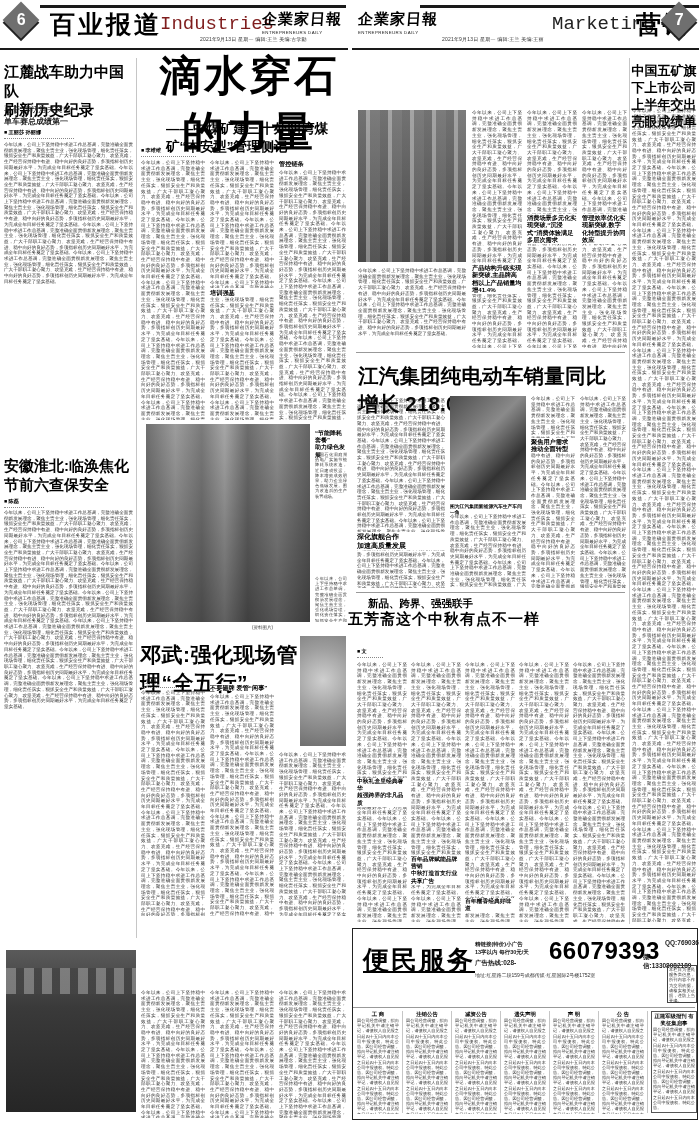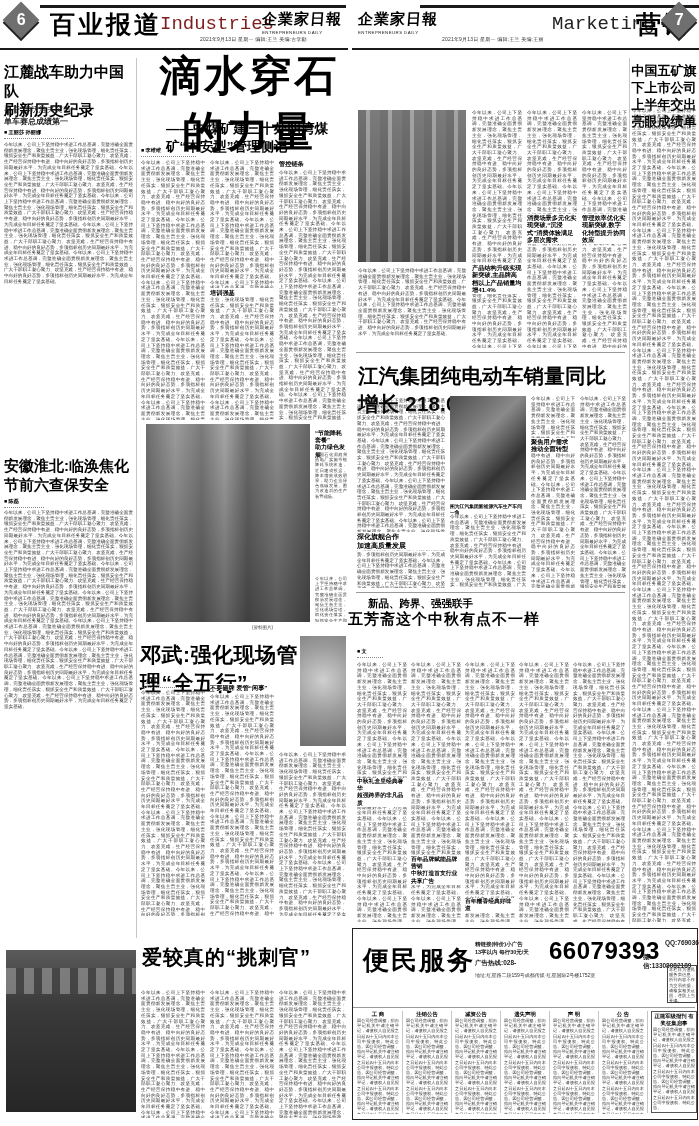--- a/index.html
+++ b/index.html
@@ -89,21 +89,20 @@
     <div class="abs photo ph-worker" style="left:300px;top:636px;width:46px;height:110px;"></div>
     <div class="abs byline" style="left:141px;top:678px;width:40px;">■ 文刚</div>
     <div class="abs fillcol" style="left:141px;top:690px;width:64px;height:226px;">今年以来，公司上下坚持稳中求进工作总基调，完整准确全面贯彻新发展理念，聚焦主责主业，强化现场管理，细化责任落实，狠抓安全生产和质量效益，广大干部职工凝心聚力、攻坚克难，生产经营保持稳中有进、稳中向好的良好态势，多项指标创历史同期最好水平，为完成全年目标任务奠定了坚实基础。今年以来，公司上下坚持稳中求进工作总基调，完整准确全面贯彻新发展理念，聚焦主责主业，强化现场管理，细化责任落实，狠抓安全生产和质量效益，广大干部职工凝心聚力、攻坚克难，生产经营保持稳中有进、稳中向好的良好态势，多项指标创历史同期最好水平，为完成全年目标任务奠定了坚实基础。今年以来，公司上下坚持稳中求进工作总基调，完整准确全面贯彻新发展理念，聚焦主责主业，强化现场管理，细化责任落实，狠抓安全生产和质量效益，广大干部职工凝心聚力、攻坚克难，生产经营保持稳中有进、稳中向好的良好态势，多项指标创历史同期最好水平，为完成全年目标任务奠定了坚实基础。今年以来，公司上下坚持稳中求进工作总基调，完整准确全面贯彻新发展理念，聚焦主责主业，强化现场管理，细化责任落实，狠抓安全生产和质量效益，广大干部职工凝心聚力、攻坚克难，生产经营保持稳中有进、稳中向好的良好态势，多项指标创历史同期最好水平，为完成全年目标任务奠定了坚实基础。今年以来，公司上下坚持稳中求进工作总基调，完整准确全面贯彻新发展理念，聚焦主责主业，强化现场管理，细化责任落实，狠抓安全生产和质量效益，广大干部职工凝心聚力、攻坚克难，生产经营保持稳中有进、稳中向好的良好态势，多项指标创历史同期最好水平，为完成全年目标任务奠定了坚实基础。</div>
     <div class="abs cross" style="left:210px;top:684px;width:64px;">不要砸牌 爱管“闲事”</div>
     <div class="abs fillcol" style="left:210px;top:694px;width:64px;height:222px;">今年以来，公司上下坚持稳中求进工作总基调，完整准确全面贯彻新发展理念，聚焦主责主业，强化现场管理，细化责任落实，狠抓安全生产和质量效益，广大干部职工凝心聚力、攻坚克难，生产经营保持稳中有进、稳中向好的良好态势，多项指标创历史同期最好水平，为完成全年目标任务奠定了坚实基础。今年以来，公司上下坚持稳中求进工作总基调，完整准确全面贯彻新发展理念，聚焦主责主业，强化现场管理，细化责任落实，狠抓安全生产和质量效益，广大干部职工凝心聚力、攻坚克难，生产经营保持稳中有进、稳中向好的良好态势，多项指标创历史同期最好水平，为完成全年目标任务奠定了坚实基础。今年以来，公司上下坚持稳中求进工作总基调，完整准确全面贯彻新发展理念，聚焦主责主业，强化现场管理，细化责任落实，狠抓安全生产和质量效益，广大干部职工凝心聚力、攻坚克难，生产经营保持稳中有进、稳中向好的良好态势，多项指标创历史同期最好水平，为完成全年目标任务奠定了坚实基础。今年以来，公司上下坚持稳中求进工作总基调，完整准确全面贯彻新发展理念，聚焦主责主业，强化现场管理，细化责任落实，狠抓安全生产和质量效益，广大干部职工凝心聚力、攻坚克难，生产经营保持稳中有进、稳中向好的良好态势，多项指标创历史同期最好水平，为完成全年目标任务奠定了坚实基础。今年以来，公司上下坚持稳中求进工作总基调，完整准确全面贯彻新发展理念，聚焦主责主业，强化现场管理，细化责任落实，狠抓安全生产和质量效益，广大干部职工凝心聚力、攻坚克难，生产经营保持稳中有进、稳中向好的良好态势，多项指标创历史同期最好水平，为完成全年目标任务奠定了坚实基础。</div>
     <div class="abs fillcol" style="left:279px;top:752px;width:67px;height:164px;">今年以来，公司上下坚持稳中求进工作总基调，完整准确全面贯彻新发展理念，聚焦主责主业，强化现场管理，细化责任落实，狠抓安全生产和质量效益，广大干部职工凝心聚力、攻坚克难，生产经营保持稳中有进、稳中向好的良好态势，多项指标创历史同期最好水平，为完成全年目标任务奠定了坚实基础。今年以来，公司上下坚持稳中求进工作总基调，完整准确全面贯彻新发展理念，聚焦主责主业，强化现场管理，细化责任落实，狠抓安全生产和质量效益，广大干部职工凝心聚力、攻坚克难，生产经营保持稳中有进、稳中向好的良好态势，多项指标创历史同期最好水平，为完成全年目标任务奠定了坚实基础。今年以来，公司上下坚持稳中求进工作总基调，完整准确全面贯彻新发展理念，聚焦主责主业，强化现场管理，细化责任落实，狠抓安全生产和质量效益，广大干部职工凝心聚力、攻坚克难，生产经营保持稳中有进、稳中向好的良好态势，多项指标创历史同期最好水平，为完成全年目标任务奠定了坚实基础。今年以来，公司上下坚持稳中求进工作总基调，完整准确全面贯彻新发展理念，聚焦主责主业，强化现场管理，细化责任落实，狠抓安全生产和质量效益，广大干部职工凝心聚力、攻坚克难，生产经营保持稳中有进、稳中向好的良好态势，多项指标创历史同期最好水平，为完成全年目标任务奠定了坚实基础。</div>
 
     <div class="abs photo ph-shop" style="left:6px;top:950px;width:130px;height:162px;">
       <div class="ph-frames" style="margin-top:18px;"></div>
     </div>
-    <div class="abs hl" style="left:142px;top:944px;font-size:20px;letter-spacing:1px;">爱较真的“挑刺官”</div>
     <div class="abs fillcol" style="left:141px;top:990px;width:64px;height:128px;">今年以来，公司上下坚持稳中求进工作总基调，完整准确全面贯彻新发展理念，聚焦主责主业，强化现场管理，细化责任落实，狠抓安全生产和质量效益，广大干部职工凝心聚力、攻坚克难，生产经营保持稳中有进、稳中向好的良好态势，多项指标创历史同期最好水平，为完成全年目标任务奠定了坚实基础。今年以来，公司上下坚持稳中求进工作总基调，完整准确全面贯彻新发展理念，聚焦主责主业，强化现场管理，细化责任落实，狠抓安全生产和质量效益，广大干部职工凝心聚力、攻坚克难，生产经营保持稳中有进、稳中向好的良好态势，多项指标创历史同期最好水平，为完成全年目标任务奠定了坚实基础。今年以来，公司上下坚持稳中求进工作总基调，完整准确全面贯彻新发展理念，聚焦主责主业，强化现场管理，细化责任落实，狠抓安全生产和质量效益，广大干部职工凝心聚力、攻坚克难，生产经营保持稳中有进、稳中向好的良好态势，多项指标创历史同期最好水平，为完成全年目标任务奠定了坚实基础。</div>
     <div class="abs fillcol" style="left:210px;top:990px;width:64px;height:128px;">今年以来，公司上下坚持稳中求进工作总基调，完整准确全面贯彻新发展理念，聚焦主责主业，强化现场管理，细化责任落实，狠抓安全生产和质量效益，广大干部职工凝心聚力、攻坚克难，生产经营保持稳中有进、稳中向好的良好态势，多项指标创历史同期最好水平，为完成全年目标任务奠定了坚实基础。今年以来，公司上下坚持稳中求进工作总基调，完整准确全面贯彻新发展理念，聚焦主责主业，强化现场管理，细化责任落实，狠抓安全生产和质量效益，广大干部职工凝心聚力、攻坚克难，生产经营保持稳中有进、稳中向好的良好态势，多项指标创历史同期最好水平，为完成全年目标任务奠定了坚实基础。今年以来，公司上下坚持稳中求进工作总基调，完整准确全面贯彻新发展理念，聚焦主责主业，强化现场管理，细化责任落实，狠抓安全生产和质量效益，广大干部职工凝心聚力、攻坚克难，生产经营保持稳中有进、稳中向好的良好态势，多项指标创历史同期最好水平，为完成全年目标任务奠定了坚实基础。</div>
     <div class="abs fillcol" style="left:279px;top:990px;width:67px;height:128px;">今年以来，公司上下坚持稳中求进工作总基调，完整准确全面贯彻新发展理念，聚焦主责主业，强化现场管理，细化责任落实，狠抓安全生产和质量效益，广大干部职工凝心聚力、攻坚克难，生产经营保持稳中有进、稳中向好的良好态势，多项指标创历史同期最好水平，为完成全年目标任务奠定了坚实基础。今年以来，公司上下坚持稳中求进工作总基调，完整准确全面贯彻新发展理念，聚焦主责主业，强化现场管理，细化责任落实，狠抓安全生产和质量效益，广大干部职工凝心聚力、攻坚克难，生产经营保持稳中有进、稳中向好的良好态势，多项指标创历史同期最好水平，为完成全年目标任务奠定了坚实基础。今年以来，公司上下坚持稳中求进工作总基调，完整准确全面贯彻新发展理念，聚焦主责主业，强化现场管理，细化责任落实，狠抓安全生产和质量效益，广大干部职工凝心聚力、攻坚克难，生产经营保持稳中有进、稳中向好的良好态势，多项指标创历史同期最好水平，为完成全年目标任务奠定了坚实基础。</div>
   </div>
 
   <div class="abs" style="left:0;top:0;width:699px;height:1126px;pointer-events:none;">
 
     <div class="abs hrule" style="left:420px;top:5px;width:279px;height:3px;"></div>
     <div class="abs masthead" style="left:358px;top:10px;">企業家日報</div>
     <div class="abs mast-en" style="left:358px;top:30px;">ENTREPRENEURS DAILY</div>
@@ -152,21 +151,21 @@
 超强跨界的非凡品质</div>
     <div class="abs cross prel" style="left:411px;top:856px;width:50px;font-size:5.8px;line-height:7.2px;">百年品牌赋能品牌营销
 中秋打造首支行业共享广告</div>
     <div class="abs cross" style="left:465px;top:898px;width:50px;font-size:5.8px;line-height:7.2px;">百年糯香经典好味道</div>
 
     <div class="abs hl prel" style="left:631px;top:62px;width:66px;font-size:13px;line-height:17px;text-align:center;">中国五矿旗下上市公司
 上半年交出亮眼成绩单</div>
     <div class="abs fillcol" style="left:632px;top:108px;width:64px;height:814px;">今年以来，公司上下坚持稳中求进工作总基调，完整准确全面贯彻新发展理念，聚焦主责主业，强化现场管理，细化责任落实，狠抓安全生产和质量效益，广大干部职工凝心聚力、攻坚克难，生产经营保持稳中有进、稳中向好的良好态势，多项指标创历史同期最好水平，为完成全年目标任务奠定了坚实基础。今年以来，公司上下坚持稳中求进工作总基调，完整准确全面贯彻新发展理念，聚焦主责主业，强化现场管理，细化责任落实，狠抓安全生产和质量效益，广大干部职工凝心聚力、攻坚克难，生产经营保持稳中有进、稳中向好的良好态势，多项指标创历史同期最好水平，为完成全年目标任务奠定了坚实基础。今年以来，公司上下坚持稳中求进工作总基调，完整准确全面贯彻新发展理念，聚焦主责主业，强化现场管理，细化责任落实，狠抓安全生产和质量效益，广大干部职工凝心聚力、攻坚克难，生产经营保持稳中有进、稳中向好的良好态势，多项指标创历史同期最好水平，为完成全年目标任务奠定了坚实基础。今年以来，公司上下坚持稳中求进工作总基调，完整准确全面贯彻新发展理念，聚焦主责主业，强化现场管理，细化责任落实，狠抓安全生产和质量效益，广大干部职工凝心聚力、攻坚克难，生产经营保持稳中有进、稳中向好的良好态势，多项指标创历史同期最好水平，为完成全年目标任务奠定了坚实基础。今年以来，公司上下坚持稳中求进工作总基调，完整准确全面贯彻新发展理念，聚焦主责主业，强化现场管理，细化责任落实，狠抓安全生产和质量效益，广大干部职工凝心聚力、攻坚克难，生产经营保持稳中有进、稳中向好的良好态势，多项指标创历史同期最好水平，为完成全年目标任务奠定了坚实基础。今年以来，公司上下坚持稳中求进工作总基调，完整准确全面贯彻新发展理念，聚焦主责主业，强化现场管理，细化责任落实，狠抓安全生产和质量效益，广大干部职工凝心聚力、攻坚克难，生产经营保持稳中有进、稳中向好的良好态势，多项指标创历史同期最好水平，为完成全年目标任务奠定了坚实基础。今年以来，公司上下坚持稳中求进工作总基调，完整准确全面贯彻新发展理念，聚焦主责主业，强化现场管理，细化责任落实，狠抓安全生产和质量效益，广大干部职工凝心聚力、攻坚克难，生产经营保持稳中有进、稳中向好的良好态势，多项指标创历史同期最好水平，为完成全年目标任务奠定了坚实基础。今年以来，公司上下坚持稳中求进工作总基调，完整准确全面贯彻新发展理念，聚焦主责主业，强化现场管理，细化责任落实，狠抓安全生产和质量效益，广大干部职工凝心聚力、攻坚克难，生产经营保持稳中有进、稳中向好的良好态势，多项指标创历史同期最好水平，为完成全年目标任务奠定了坚实基础。今年以来，公司上下坚持稳中求进工作总基调，完整准确全面贯彻新发展理念，聚焦主责主业，强化现场管理，细化责任落实，狠抓安全生产和质量效益，广大干部职工凝心聚力、攻坚克难，生产经营保持稳中有进、稳中向好的良好态势，多项指标创历史同期最好水平，为完成全年目标任务奠定了坚实基础。今年以来，公司上下坚持稳中求进工作总基调，完整准确全面贯彻新发展理念，聚焦主责主业，强化现场管理，细化责任落实，狠抓安全生产和质量效益，广大干部职工凝心聚力、攻坚克难，生产经营保持稳中有进、稳中向好的良好态势，多项指标创历史同期最好水平，为完成全年目标任务奠定了坚实基础。今年以来，公司上下坚持稳中求进工作总基调，完整准确全面贯彻新发展理念，聚焦主责主业，强化现场管理，细化责任落实，狠抓安全生产和质量效益，广大干部职工凝心聚力、攻坚克难，生产经营保持稳中有进、稳中向好的良好态势，多项指标创历史同期最好水平，为完成全年目标任务奠定了坚实基础。今年以来，公司上下坚持稳中求进工作总基调，完整准确全面贯彻新发展理念，聚焦主责主业，强化现场管理，细化责任落实，狠抓安全生产和质量效益，广大干部职工凝心聚力、攻坚克难，生产经营保持稳中有进、稳中向好的良好态势，多项指标创历史同期最好水平，为完成全年目标任务奠定了坚实基础。今年以来，公司上下坚持稳中求进工作总基调，完整准确全面贯彻新发展理念，聚焦主责主业，强化现场管理，细化责任落实，狠抓安全生产和质量效益，广大干部职工凝心聚力、攻坚克难，生产经营保持稳中有进、稳中向好的良好态势，多项指标创历史同期最好水平，为完成全年目标任务奠定了坚实基础。今年以来，公司上下坚持稳中求进工作总基调，完整准确全面贯彻新发展理念，聚焦主责主业，强化现场管理，细化责任落实，狠抓安全生产和质量效益，广大干部职工凝心聚力、攻坚克难，生产经营保持稳中有进、稳中向好的良好态势，多项指标创历史同期最好水平，为完成全年目标任务奠定了坚实基础。</div>
 
     <div class="abs adbox" style="left:352px;top:928px;width:344px;height:190px;">
-      <div class="abs hl" style="left:10px;top:14px;font-size:26px;letter-spacing:2px;">便民服务</div>
+      <div class="abs hl" style="left:10px;top:14px;font-size:26px;letter-spacing:2px;text-decoration:underline;">便民服务</div>
       <div class="abs" style="left:122px;top:12px;width:76px;font-size:5.5px;font-weight:700;line-height:7px;">精链接(特价)小广告</div>
       <div class="abs" style="left:122px;top:20px;width:76px;font-size:5.5px;font-weight:700;line-height:7px;">13字以内 每行30元/天</div>
       <div class="abs" style="left:122px;top:30px;width:76px;font-size:6.5px;font-weight:900;">广告热线:028-</div>
       <div class="abs hl" style="left:196px;top:8px;font-size:24px;letter-spacing:.5px;">66079393</div>
       <div class="abs" style="left:312px;top:10px;font-size:6.5px;font-weight:900;">QQ:769036015</div>
       <div class="abs" style="left:290px;top:24px;font-size:6.5px;font-weight:900;">微信:13308082189</div>
       <div class="abs tiny" style="left:122px;top:44px;width:160px;font-size:5px;">地址:红星路二段159号成都传媒·红星国际2号楼1752室</div>
       <div class="abs tiny" style="left:314px;top:36px;width:26px;height:34px;border:1px solid #444;padding:1px;">本栏目为便民服务类信息，所刊内容不作为交易依据，请核实相关证照，谨防上当受骗。</div>
       <div class="abs thin" style="left:0;top:78px;width:342px;height:1px;"></div>
 

